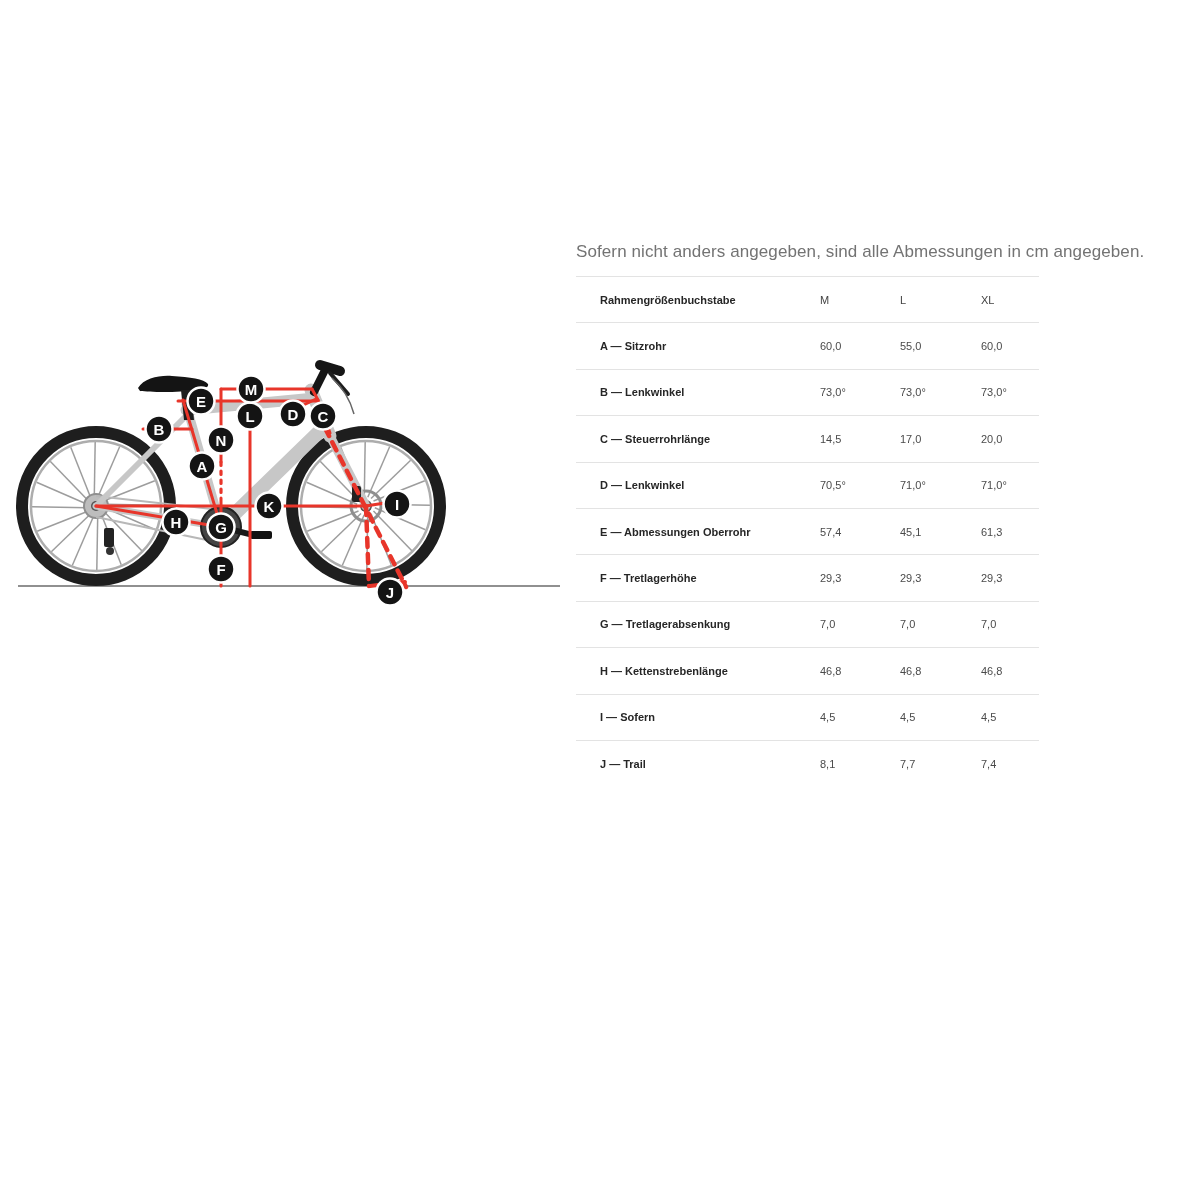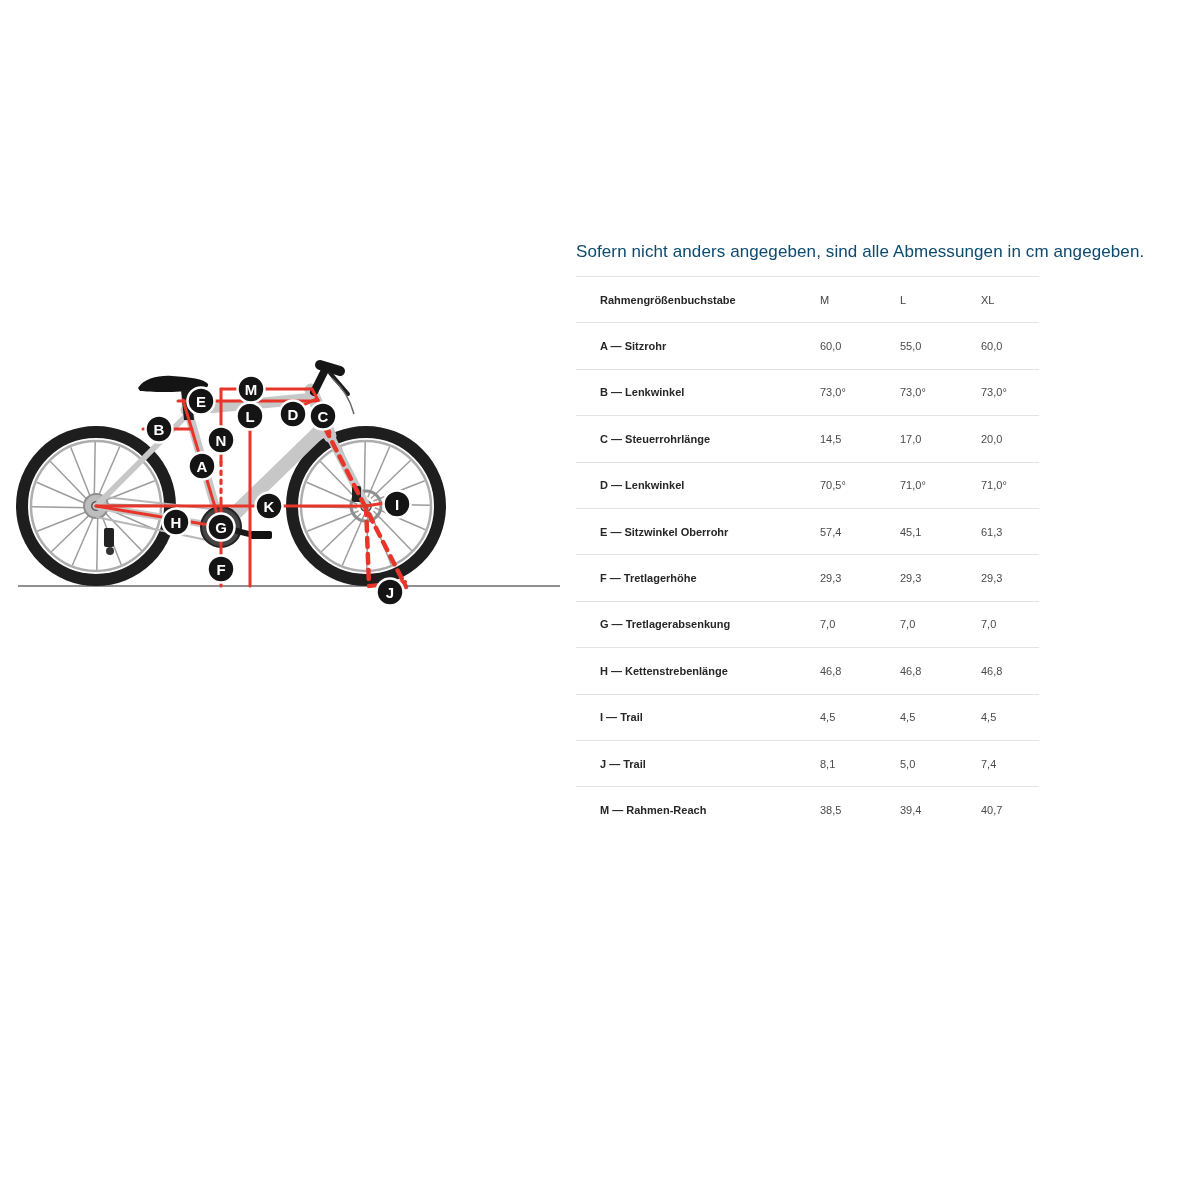--- a/index.html
+++ b/index.html
@@ -2,21 +2,21 @@
 <html><head>
 <meta charset="utf-8">
 <style>
   html,body{margin:0;padding:0;}
   body{
     width:1200px;height:1200px;position:relative;background:#ffffff;
     font-family:"Liberation Sans",sans-serif;overflow:hidden;
   }
   .note{
     position:absolute;left:576px;top:241px;width:620px;
-    font-size:17px;line-height:22px;color:#0c4a6e;letter-spacing:.1px;
+    font-size:17px;line-height:22px;color:#737373;letter-spacing:.1px;
   }
   .geo-table{position:absolute;left:576px;top:276px;width:463px;}
   .grow{
     display:grid;grid-template-columns:244px 80px 81px 58px;
     align-items:center;height:45.4px;border-top:1px solid #e3e3e3;
     font-size:11px;color:#4a4a4a;
   }
   .grow .lab{font-weight:bold;color:#262626;padding-left:24px;white-space:nowrap;}
   .grow .val{font-weight:normal;}
   .grow.hdr .val{color:#434343;}
@@ -57,21 +57,21 @@
         <div class="val">17,0</div>
         <div class="val">20,0</div>
       </div>
       <div class="grow">
         <div class="lab">D — Lenkwinkel</div>
         <div class="val">70,5°</div>
         <div class="val">71,0°</div>
         <div class="val">71,0°</div>
       </div>
       <div class="grow">
-        <div class="lab">E — Sitzwinkel Oberrohr</div>
+        <div class="lab">E — Abmessungen Oberrohr</div>
         <div class="val">57,4</div>
         <div class="val">45,1</div>
         <div class="val">61,3</div>
       </div>
       <div class="grow">
         <div class="lab">F — Tretlagerhöhe</div>
         <div class="val">29,3</div>
         <div class="val">29,3</div>
         <div class="val">29,3</div>
       </div>
@@ -81,36 +81,30 @@
         <div class="val">7,0</div>
         <div class="val">7,0</div>
       </div>
       <div class="grow">
         <div class="lab">H — Kettenstrebenlänge</div>
         <div class="val">46,8</div>
         <div class="val">46,8</div>
         <div class="val">46,8</div>
       </div>
       <div class="grow">
-        <div class="lab">I — Trail</div>
+        <div class="lab">I — Sofern</div>
         <div class="val">4,5</div>
         <div class="val">4,5</div>
         <div class="val">4,5</div>
       </div>
       <div class="grow">
         <div class="lab">J — Trail</div>
         <div class="val">8,1</div>
-        <div class="val">5,0</div>
+        <div class="val">7,7</div>
         <div class="val">7,4</div>
-      </div>
-      <div class="grow">
-        <div class="lab">M — Rahmen-Reach</div>
-        <div class="val">38,5</div>
-        <div class="val">39,4</div>
-        <div class="val">40,7</div>
       </div>
     </div>
 </div>
 
 <svg class="bike" width="560" height="270" viewBox="0 0 560 270">
 
   <line x1="8" y1="246" x2="550" y2="246" stroke="#909090" stroke-width="2"></line>
 
   <g>
     <g stroke="#9d9d9d" stroke-width="1.5" id="rear-spokes">

